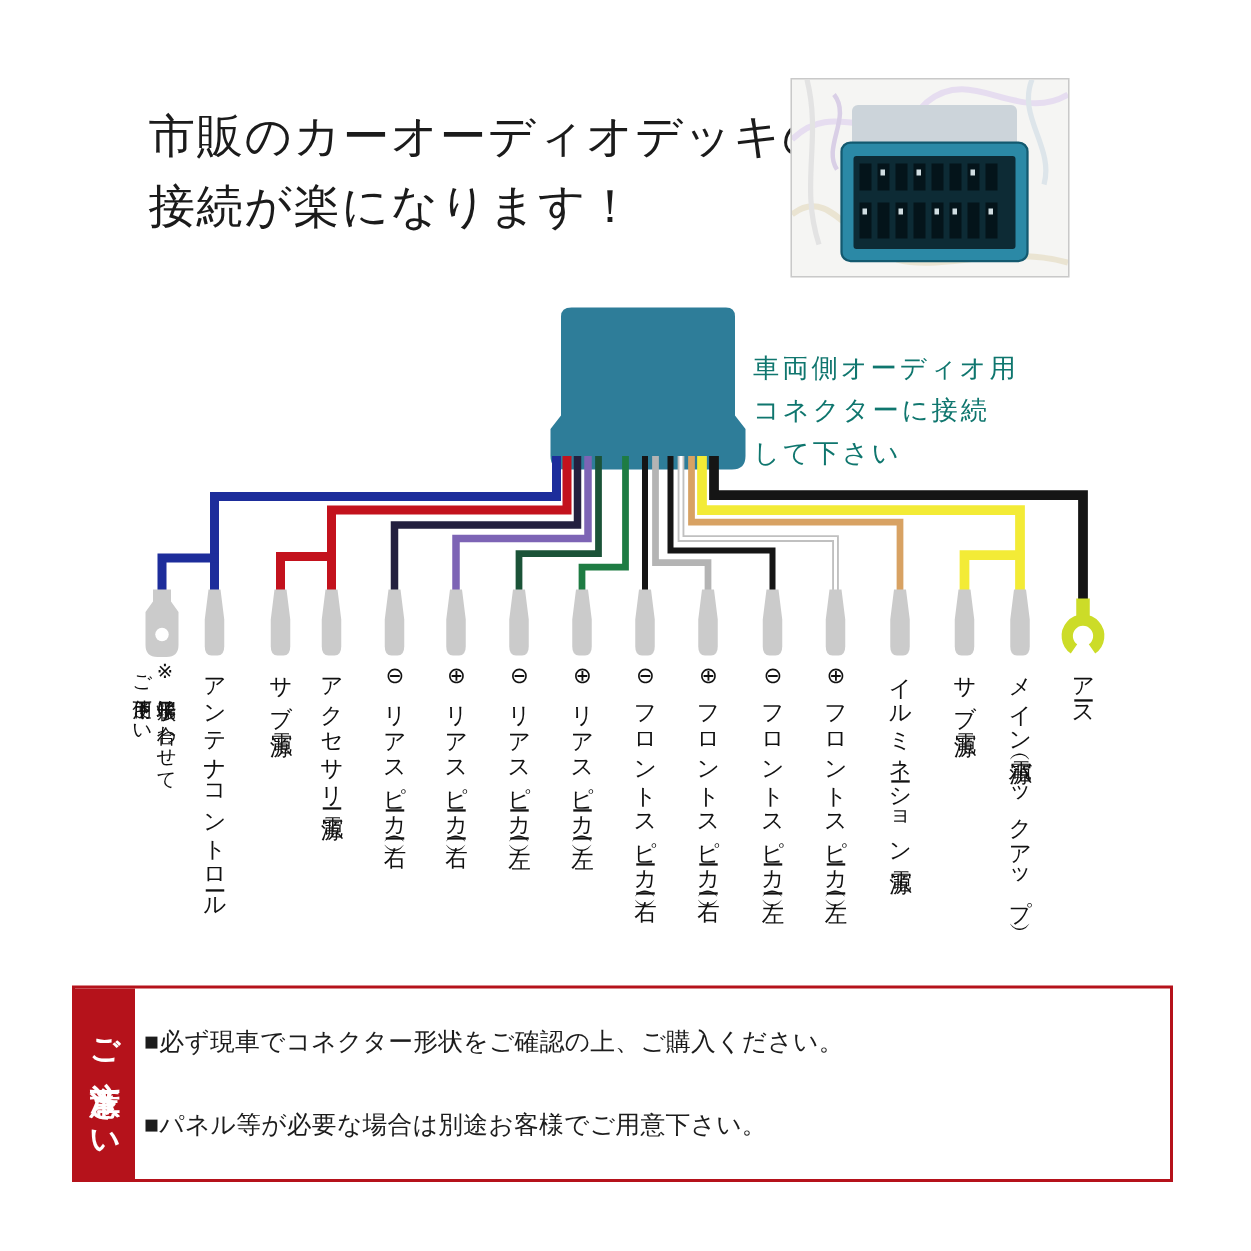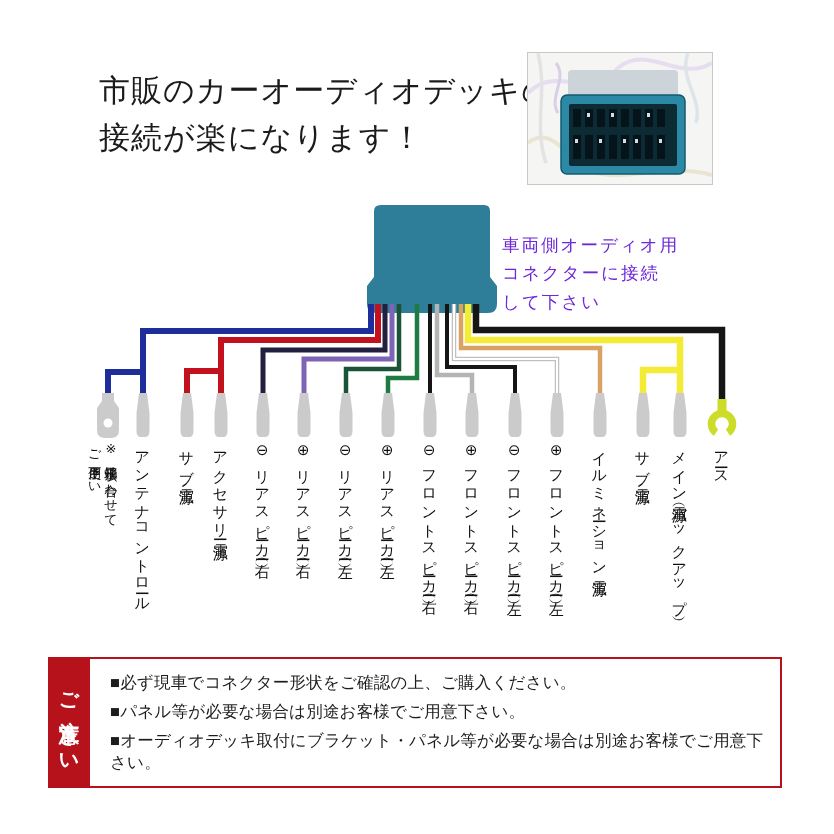--- a/index.html
+++ b/index.html
@@ -4,32 +4,32 @@
 <style>
   html,body{margin:0;padding:0;background:#fff;}
   .page{position:relative;width:834px;height:834px;background:#ffffff;overflow:hidden;
         font-family:"Liberation Sans","DejaVu Sans",sans-serif;}
   .title{position:absolute;left:99px;top:68px;font-size:31px;line-height:1.5;
          color:#1b1b1b;letter-spacing:1px;font-weight:500;}
   .photo{position:absolute;left:527px;top:52px;width:184px;height:131px;
          border:1px solid #c9c9c9;background:#f5f5f3;overflow:hidden;}
   .diagram-svg{position:absolute;left:0;top:0;width:834px;height:834px;}
   .connector-note{position:absolute;left:502px;top:231px;font-size:17.5px;line-height:1.62;
-         letter-spacing:2px;color:#6d28d9;white-space:pre-line;}
+         letter-spacing:2px;color:#0f766e;white-space:pre-line;}
   .labels{position:absolute;left:0;top:441px;width:834px;height:215px;}
   .wire-label{position:absolute;top:0;writing-mode:vertical-rl;text-orientation:upright;
          font-size:15px;letter-spacing:1px;color:#111;line-height:1.15;}
   .wire-label.note{font-size:13px;letter-spacing:0.5px;white-space:pre-line;height:170px;line-height:1.25;}
   .warning{position:absolute;left:48px;top:657px;width:734px;height:131px;box-sizing:border-box;
          border:2px solid #b5121b;display:flex;background:#fff;}
   .warning-side{width:40px;background:#b5121b;color:#fff;writing-mode:vertical-rl;
          text-orientation:upright;font-size:20px;font-weight:bold;letter-spacing:3px;
          display:flex;align-items:center;justify-content:center;}
   .warning-body{flex:1;display:flex;flex-direction:column;justify-content:space-around;
-         padding:9px 6px 9px 20px;}
+         padding:9px 6px 9px 6px;}
   .warning-item{font-size:16.5px;color:#1c1c1c;letter-spacing:0.2px;}
 </style>
 </head>
 <body>
 
 <div class="page">
 
   <div class="title">
     <div>市販のカーオーディオデッキの</div>
     <div>接続が楽になります！</div>
@@ -141,17 +141,16 @@
       <div class="wire-label" style="left: 634px;">サブ電源</div>
       <div class="wire-label" style="left: 671px;">メイン電源（バックアップ）</div>
       <div class="wire-label" style="left: 713px;">アース</div>
     </div>
 
   <div class="warning">
     <div class="warning-side">ご注意下さい</div>
     <div class="warning-body" id="warning-body">
         <div class="warning-item">■必ず現車でコネクター形状をご確認の上、ご購入ください。</div>
         <div class="warning-item">■パネル等が必要な場合は別途お客様でご用意下さい。</div>
-        <div class="warning-item">■オーディオデッキ取付にブラケット・パネル等が必要な場合は別途お客様でご用意下さい。</div>
       </div>
   </div>
 
 </div>
 
 </body></html>

